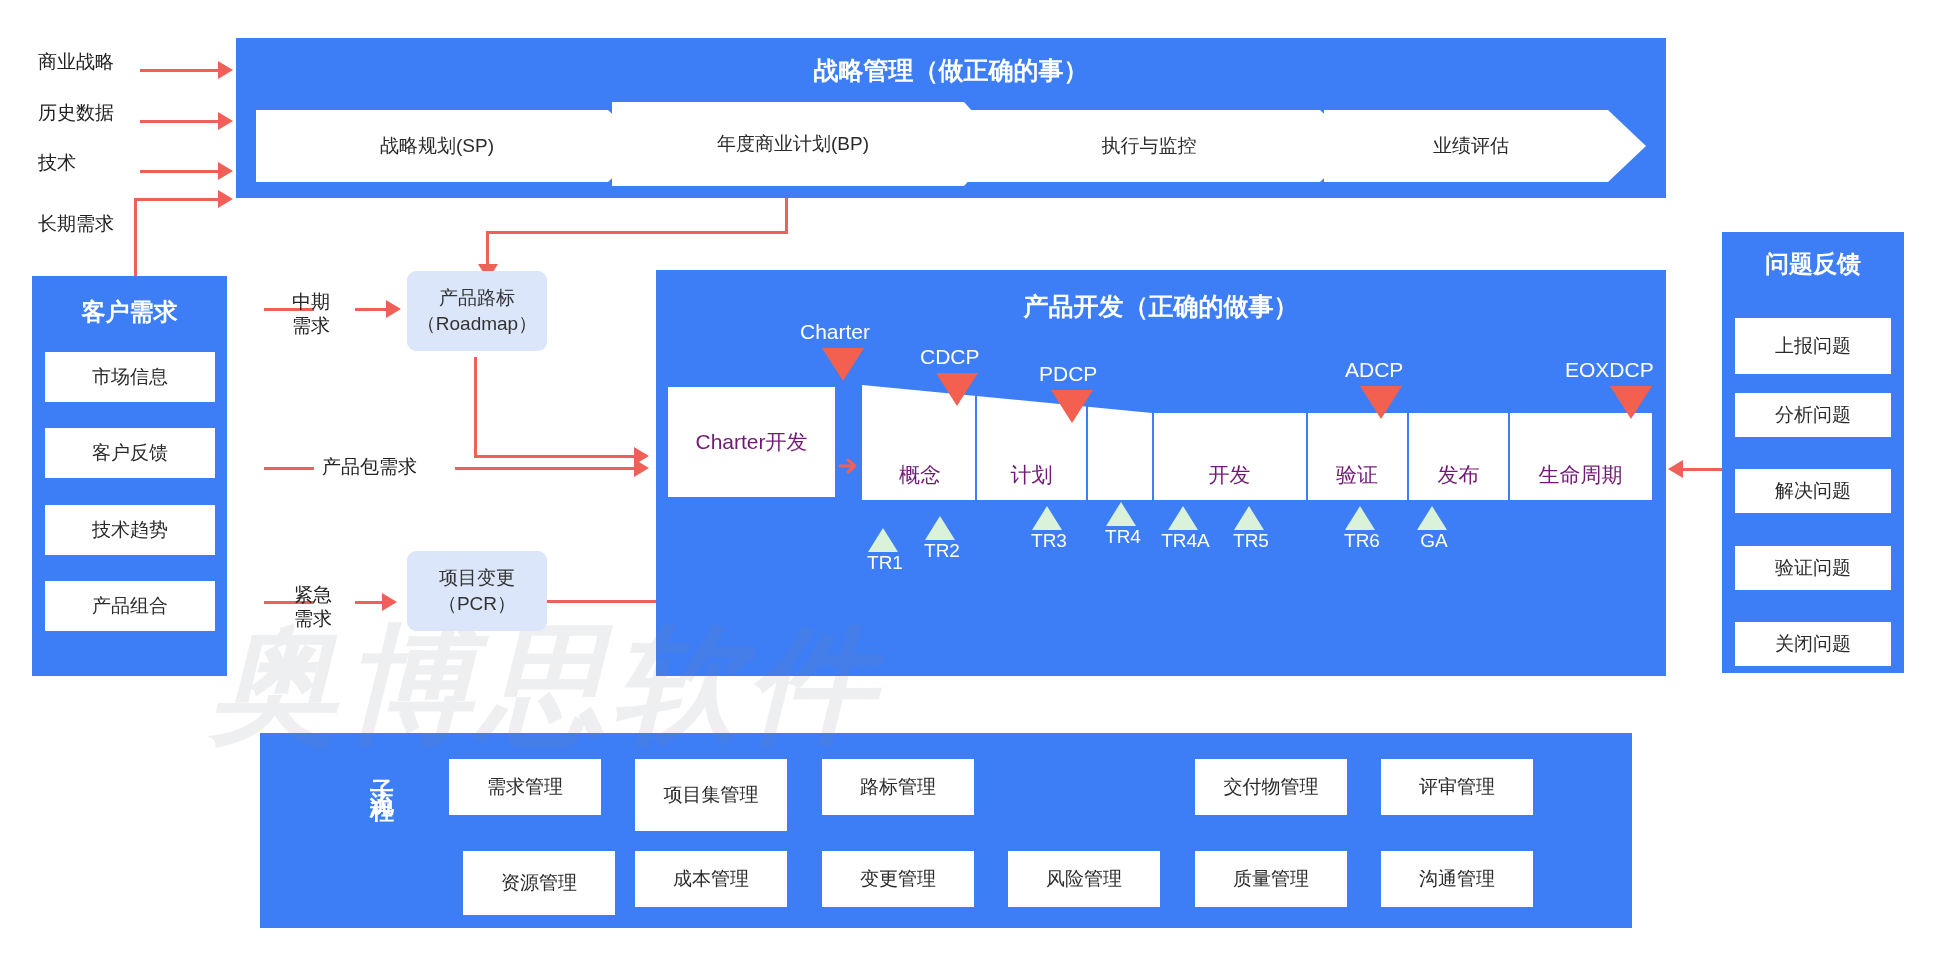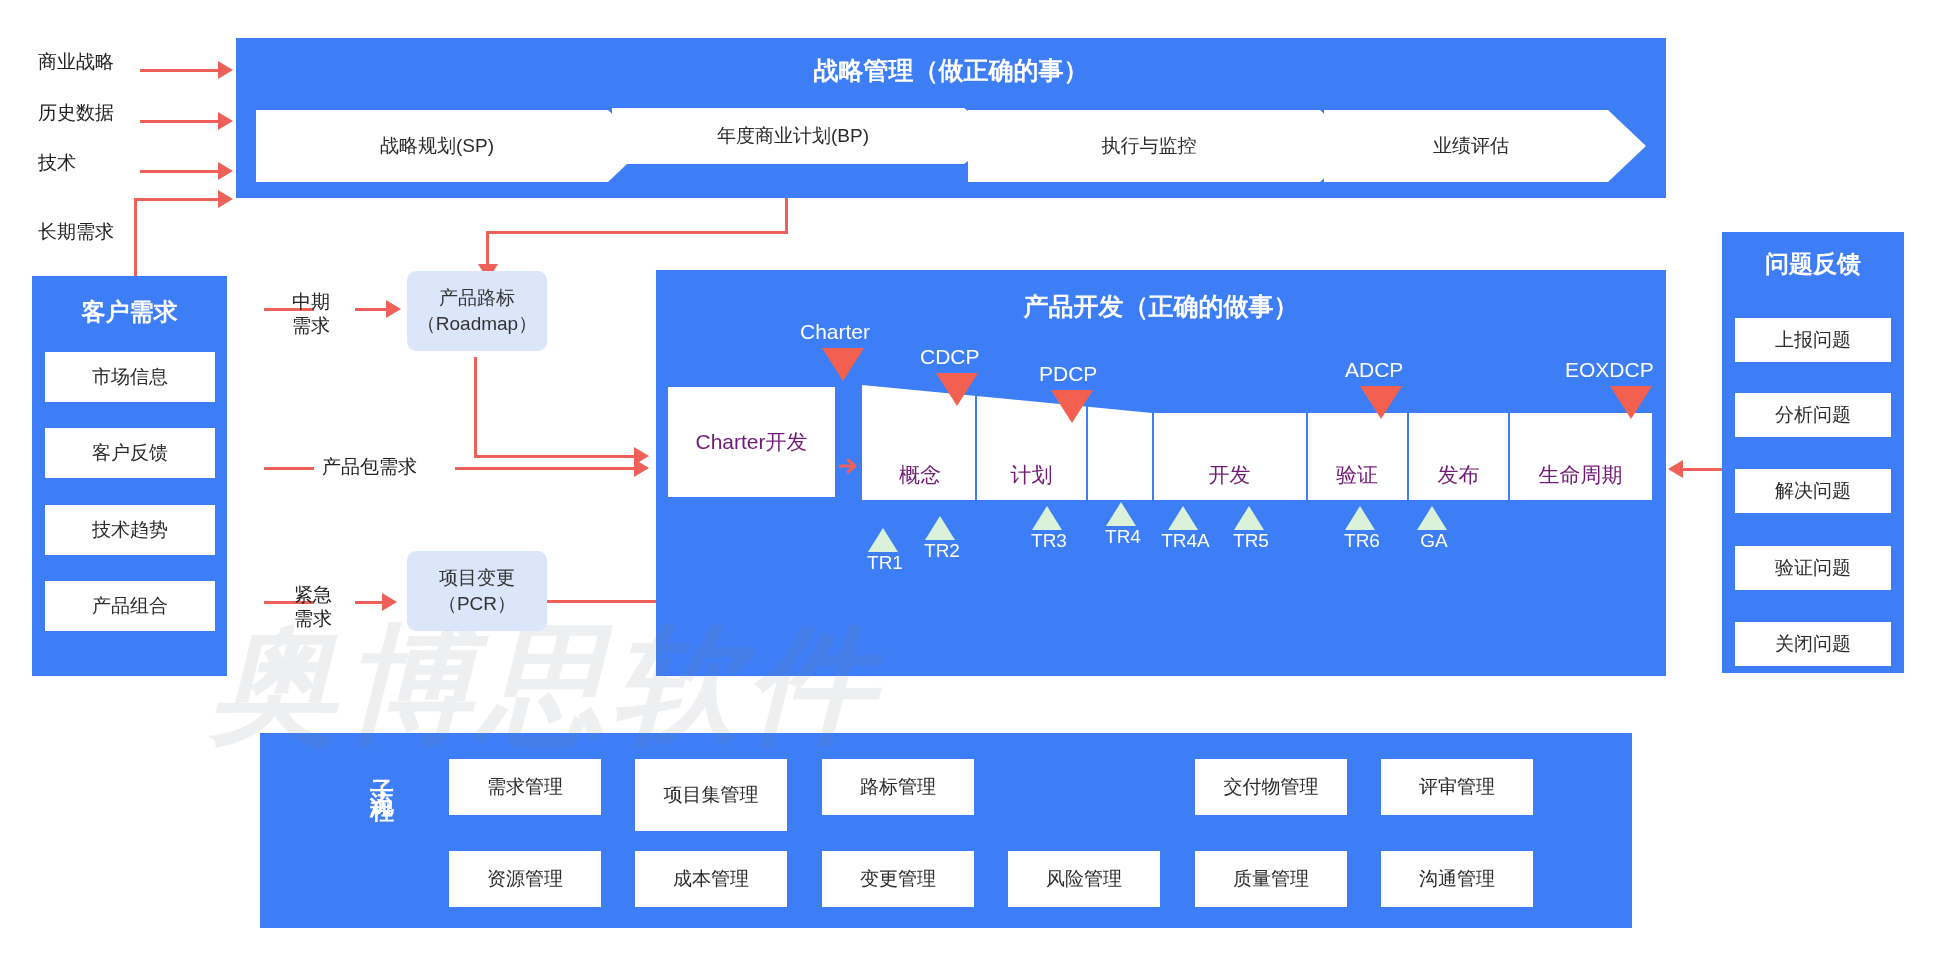--- a/index.html
+++ b/index.html
@@ -73,34 +73,34 @@
   <div class="rarrow ar-r" style="left:218px;top:61px;"></div>
 
   <div class="lbl" style="left:38px;top:101px;">历史数据</div>
   <div class="rl rh" style="left:140px;top:120px;width:84px;"></div>
   <div class="rarrow ar-r" style="left:218px;top:112px;"></div>
 
   <div class="lbl" style="left:38px;top:151px;">技术</div>
   <div class="rl rh" style="left:140px;top:170px;width:84px;"></div>
   <div class="rarrow ar-r" style="left:218px;top:162px;"></div>
 
-  <div class="lbl" style="left:38px;top:220px;">长期需求</div>
+  <div class="lbl" style="left:38px;top:212px;">长期需求</div>
 
   <div class="rl rv" style="left:134px;top:198px;height:90px;"></div>
   <div class="rl rh" style="left:134px;top:198px;width:90px;"></div>
   <div class="rarrow ar-r" style="left:218px;top:190px;"></div>
 
   <div class="panel" style="left:236px;top:38px;width:1430px;height:160px;">
     <div class="panel-title" style="font-size:25px;margin-top:16px;">战略管理（做正确的事）</div>
   </div>
 
   <div class="chev first" style="left:256px;top:110px;width:390px;height:72px;">
     <span style="margin-right:28px;">战略规划(SP)</span>
   </div>
-  <div class="chev" style="left:612px;top:108px;width:390px;height:56px;">
+  <div class="chev" style="left:612px;top:102px;width:390px;height:84px;">
     <span style="margin-right:28px;">年度商业计划(BP)</span>
   </div>
   <div class="chev" style="left:968px;top:110px;width:390px;height:72px;">
     <span style="margin-right:28px;">执行与监控</span>
   </div>
   <div class="chev" style="left:1324px;top:110px;width:322px;height:72px;">
     <span style="margin-right:28px;">业绩评估</span>
   </div>
 
   <div class="rl rv" style="left:785px;top:198px;height:36px;"></div>
@@ -233,21 +233,21 @@
 
   <div class="tr-tri" style="left:1345px;top:506px;"></div>
   <div class="tr-lbl" style="left:1333px;top:530px;width:58px;">TR6</div>
 
   <div class="tr-tri" style="left:1417px;top:506px;"></div>
   <div class="tr-lbl" style="left:1405px;top:530px;width:58px;">GA</div>
 
   <div class="panel" style="left:1722px;top:232px;width:182px;height:441px;">
     <div class="panel-title" style="font-size:24px;margin-top:16px;">问题反馈</div>
   </div>
-  <div class="card" style="position:absolute;left:1735px;top:318px;width:156px;height:44px;font-size:19px;">
+  <div class="card" style="position:absolute;left:1735px;top:318px;width:156px;height:56px;font-size:19px;">
     <span>上报问题</span>
   </div>
   <div class="card" style="position:absolute;left:1735px;top:393px;width:156px;height:44px;font-size:19px;">
     <span>分析问题</span>
   </div>
   <div class="card" style="position:absolute;left:1735px;top:469px;width:156px;height:44px;font-size:19px;">
     <span>解决问题</span>
   </div>
   <div class="card" style="position:absolute;left:1735px;top:546px;width:156px;height:44px;font-size:19px;">
     <span>验证问题</span>
@@ -271,21 +271,21 @@
   <div class="card" style="position:absolute;left:822px;top:759px;width:152px;height:56px;font-size:19px;">
     <span>路标管理</span>
   </div>
   <div class="card" style="position:absolute;left:1195px;top:759px;width:152px;height:56px;font-size:19px;">
     <span>交付物管理</span>
   </div>
   <div class="card" style="position:absolute;left:1381px;top:759px;width:152px;height:56px;font-size:19px;">
     <span>评审管理</span>
   </div>
 
-  <div class="card" style="position:absolute;left:449px;top:851px;width:152px;height:56px;font-size:19px;">
+  <div class="card" style="position:absolute;left:463px;top:851px;width:152px;height:64px;font-size:19px;">
     <span>资源管理</span>
   </div>
   <div class="card" style="position:absolute;left:635px;top:851px;width:152px;height:56px;font-size:19px;">
     <span>成本管理</span>
   </div>
   <div class="card" style="position:absolute;left:822px;top:851px;width:152px;height:56px;font-size:19px;">
     <span>变更管理</span>
   </div>
   <div class="card" style="position:absolute;left:1008px;top:851px;width:152px;height:56px;font-size:19px;">
     <span>风险管理</span>

